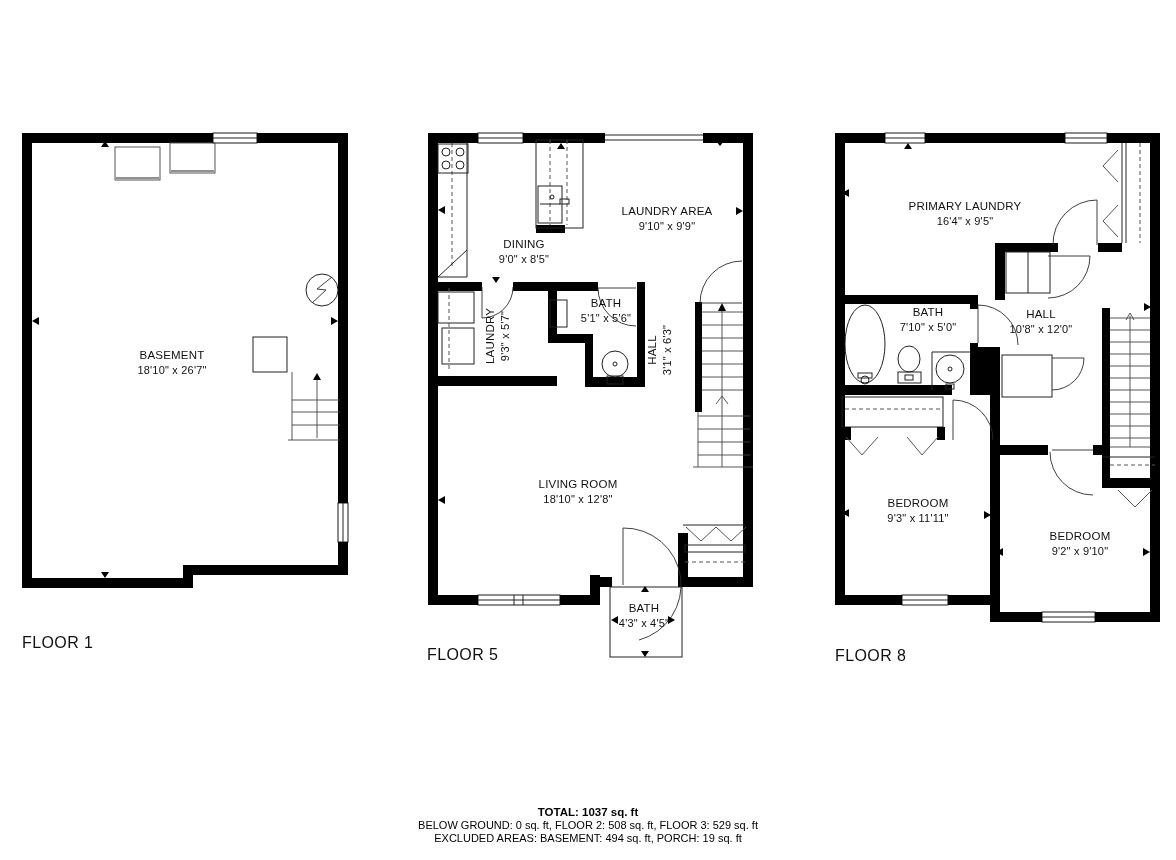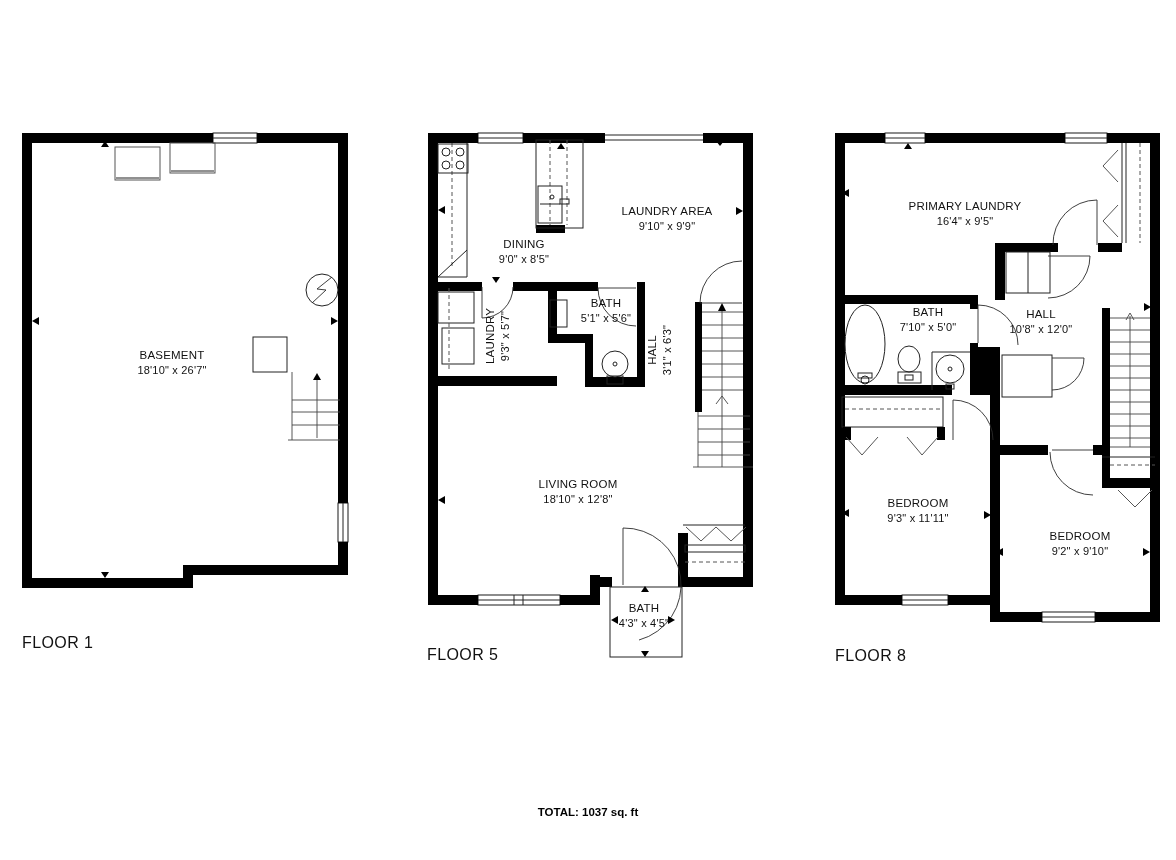--- a/index.html
+++ b/index.html
@@ -356,15 +356,17 @@
     <span class="rname">BEDROOM</span><br>
     <span class="rdims">9'2" x 9'10"</span>
   </div>
 
   <div class="floor-label" style="left:22px;top:634px">FLOOR 1</div>
   <div class="floor-label" style="left:427px;top:646px">FLOOR 5</div>
   <div class="floor-label" style="left:835px;top:647px">FLOOR 8</div>
 
   <div class="summary">
     <div class="total">TOTAL: 1037 sq. ft</div>
+    <div>BELOW GROUND: 0 sq. ft, FLOOR 2: 508 sq. ft, FLOOR 3: 529 sq. ft</div>
+    <div>EXCLUDED AREAS: BASEMENT: 494 sq. ft, PORCH: 19 sq. ft</div>
   </div>
 
 </div>
 
 </body></html>

